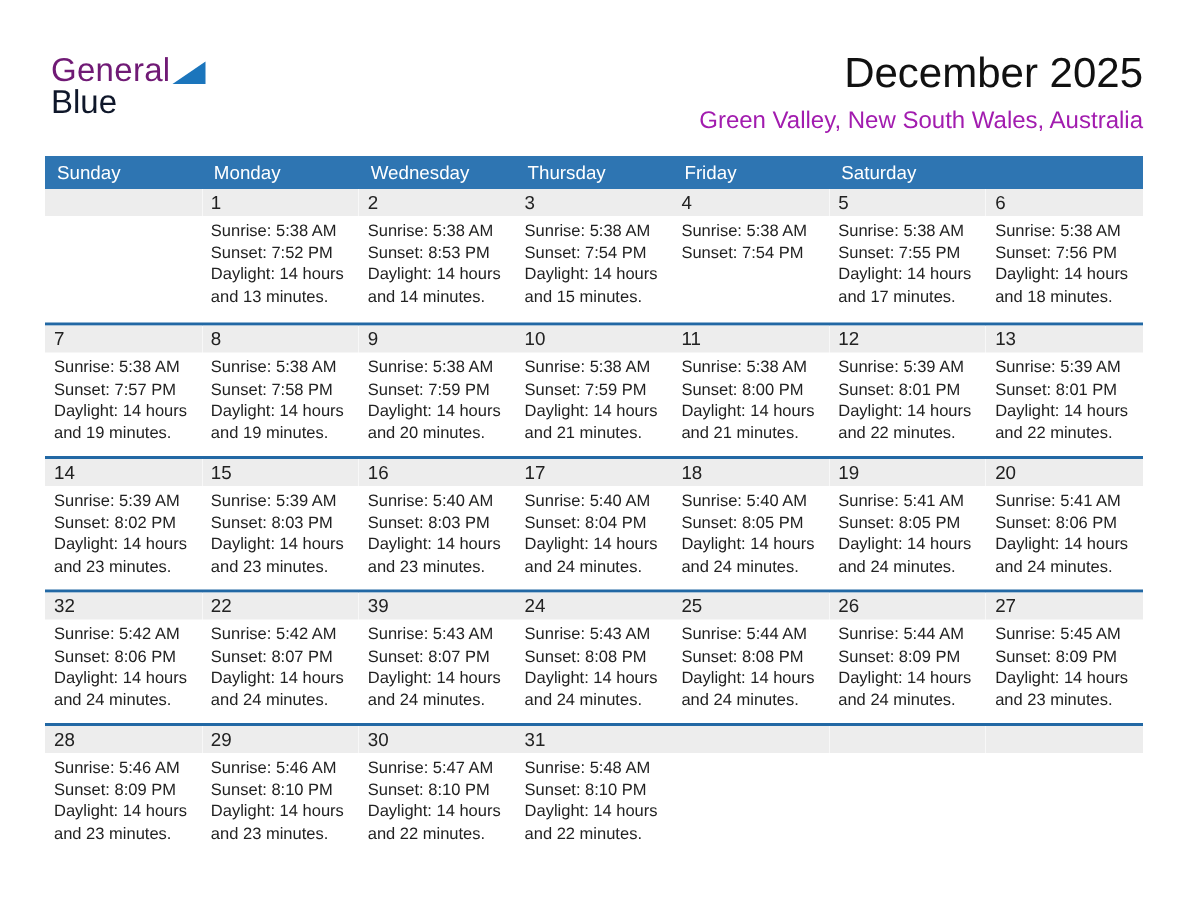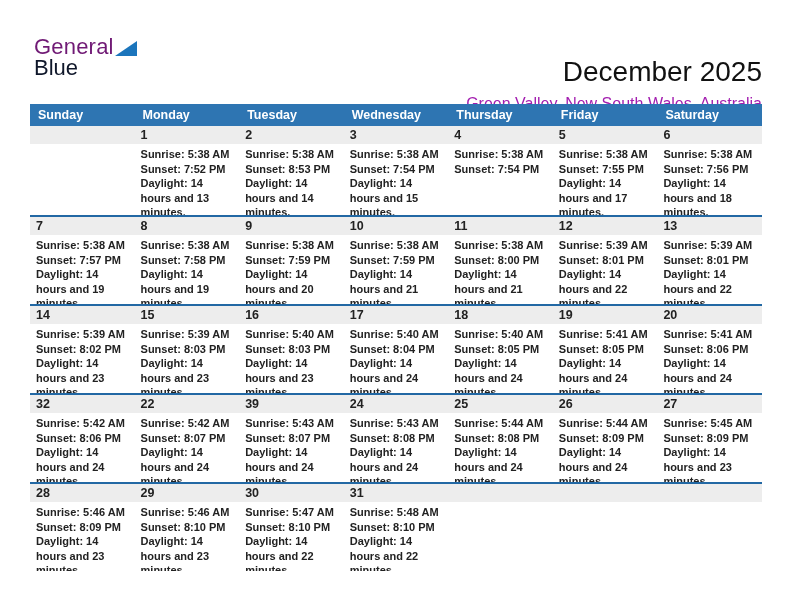--- a/index.html
+++ b/index.html
@@ -22,26 +22,26 @@
   .logo-triangle {
     display: inline-block; width: 0; height: 0; margin-left: 1px; margin-bottom: 2px;
     border-bottom: 15px solid #1b75bc;
     border-left: 22px solid transparent;
   }
   .logo-blue {
     font-size: 22px; color: #0f172a; line-height: 0.9; 
   }
 
   
-  .title-block { position: absolute; right: 30px; top: 56px; text-align: right; }
+  .title-block { position: absolute; right: 30px; top: 33px; text-align: right; }
   .month-title { font-size: 28px; font-weight: 400; color: #111; line-height: 1.15; }
   .location { font-size: 16px; font-weight: 400; color: #a21caf; margin-top: 7px; }
 
   
-  .calendar { position: absolute; left: 30px; top: 104px; width: 732px; font-weight: bold; }
+  .calendar { position: absolute; left: 30px; top: 104px; width: 732px; }
   .weekday-row {
     display: grid; grid-template-columns: repeat(7, 1fr);
     background: #2e75b2; height: 22px;
   }
   .weekday-cell {
     color: #ffffff; font-size: 12.5px; line-height: 22px; padding-left: 8px;
     overflow: hidden; white-space: nowrap;
   }
   .week {
     display: grid; grid-template-columns: repeat(7, 1fr);
@@ -73,21 +73,20 @@
 
   <div class="title-block">
     <div class="month-title">December 2025</div>
     <div class="location">Green Valley, New South Wales, Australia</div>
   </div>
 
   <div class="calendar">
     <div class="weekday-row">
       <div class="weekday-cell">Sunday</div>
       <div class="weekday-cell">Monday</div>
-      <div class="weekday-cell">Tuesday</div>
       <div class="weekday-cell">Wednesday</div>
       <div class="weekday-cell">Thursday</div>
       <div class="weekday-cell">Friday</div>
       <div class="weekday-cell">Saturday</div>
     </div>
     <div id="weeks">
         <div class="week">
           <div class="day">
             <div class="num"></div>
           </div>

